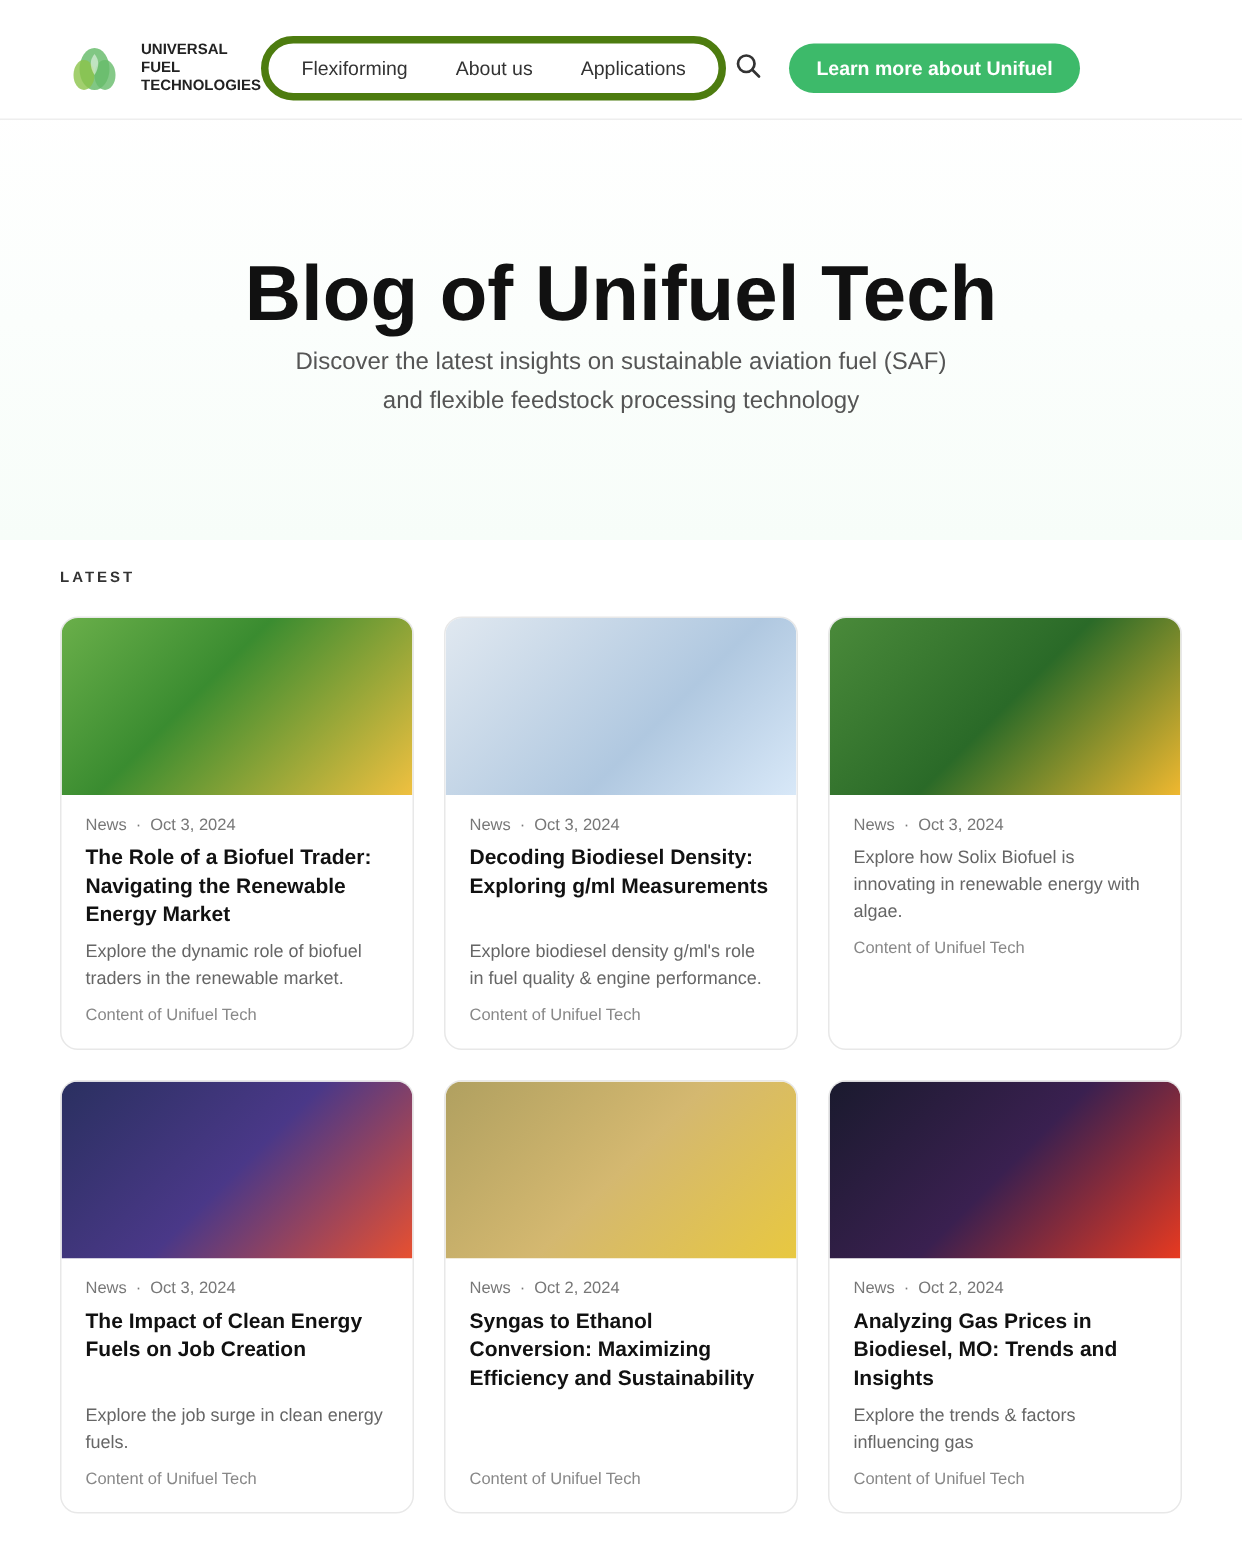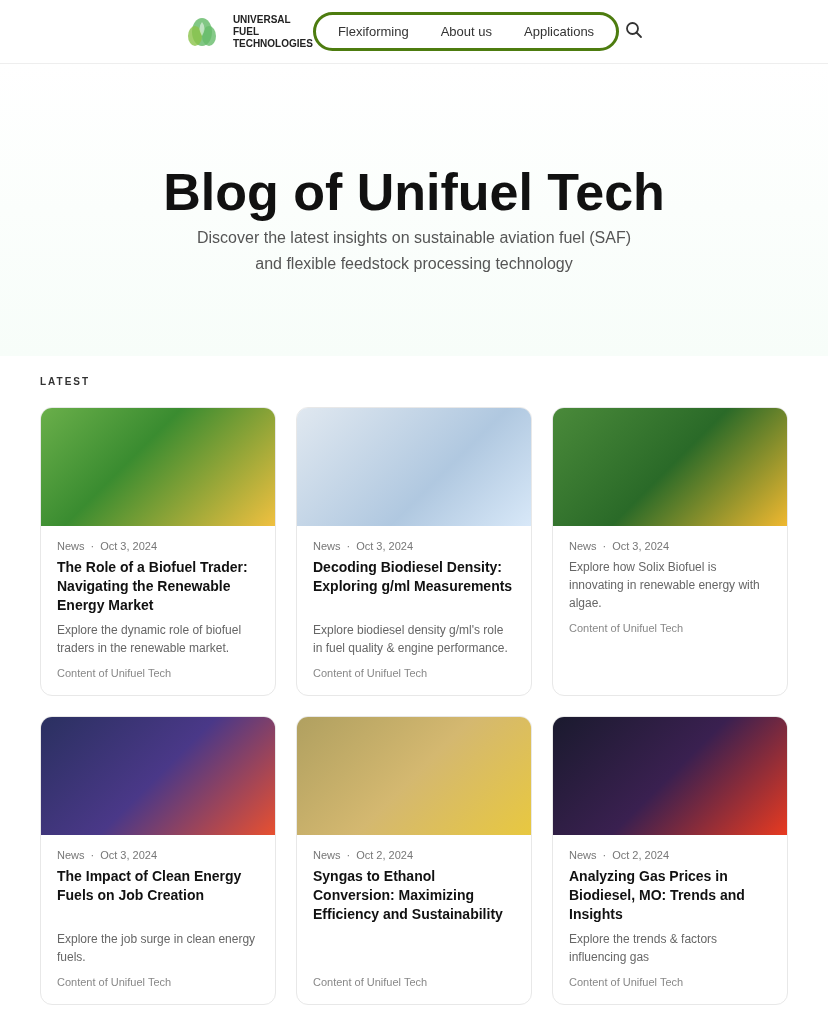--- a/index.html
+++ b/index.html
@@ -1,27 +1,27 @@
 <!DOCTYPE html>
 <html><head>
   <meta charset="utf-8">
   <style>
     * { margin: 0; padding: 0; box-sizing: border-box; }
     body { font-family: -apple-system, BlinkMacSystemFont, 'Segoe UI', sans-serif; background: #fff; color: #111; width: 828px; }
 
     
     nav {
-      display: flex; align-items: center; justify-content: center;
+      display: flex; align-items: center; justify-content: flex-start;
       padding: 12px 40px; border-bottom: 1px solid #eee; background: #fff;
-      position: sticky; top: 0; z-index: 100;
+      position: sticky; top: 12px; z-index: 100;
     }
     .nav-logo { display: flex; align-items: center; gap: 8px; }
     .logo-icon { width: 46px; height: 36px; }
     .logo-text { font-size: 10px; font-weight: 700; line-height: 1.2; text-transform: uppercase; color: #222; }
-    .nav-links { display: flex; align-items: center; gap: 4px; border: 3px solid #4d7c0f; border-radius: 24px; padding: 4px 8px; }
+    .nav-links { display: flex; align-items: center; gap: 4px; border: 5px solid #4d7c0f; border-radius: 24px; padding: 4px 8px; }
     .nav-link { font-size: 13px; color: #333; padding: 5px 14px; border-radius: 20px; cursor: pointer; text-decoration: none; }
     .nav-right { display: flex; align-items: center; gap: 12px; }
     .search-btn { background: none; border: none; cursor: pointer; padding: 6px; }
     .cta-btn {
       background: #3dba6a; color: #fff; border: none; border-radius: 20px;
       padding: 9px 18px; font-size: 13px; font-weight: 600; cursor: pointer;
     }
 
     
     .hero {
@@ -81,20 +81,21 @@
     <a class="nav-link">Applications</a>
   </div>
 
   <div class="nav-right">
     <button class="search-btn">
       <svg width="18" height="18" viewBox="0 0 18 18" fill="none">
         <circle cx="7.5" cy="7.5" r="5.5" stroke="#333" stroke-width="1.8"></circle>
         <line x1="11.5" y1="11.5" x2="16" y2="16" stroke="#333" stroke-width="1.8" stroke-linecap="round"></line>
       </svg>
     </button>
+    <button class="cta-btn">Learn more about Unifuel</button>
   </div>
 </nav>
 
 <section class="hero">
   <h1 class="hero-title">Blog of Unifuel Tech</h1>
   <p class="hero-subtitle">Discover the latest insights on sustainable aviation fuel (SAF) and flexible feedstock processing technology</p>
 </section>
 
 <section class="blog-section">
   <div class="section-label">LATEST</div>

